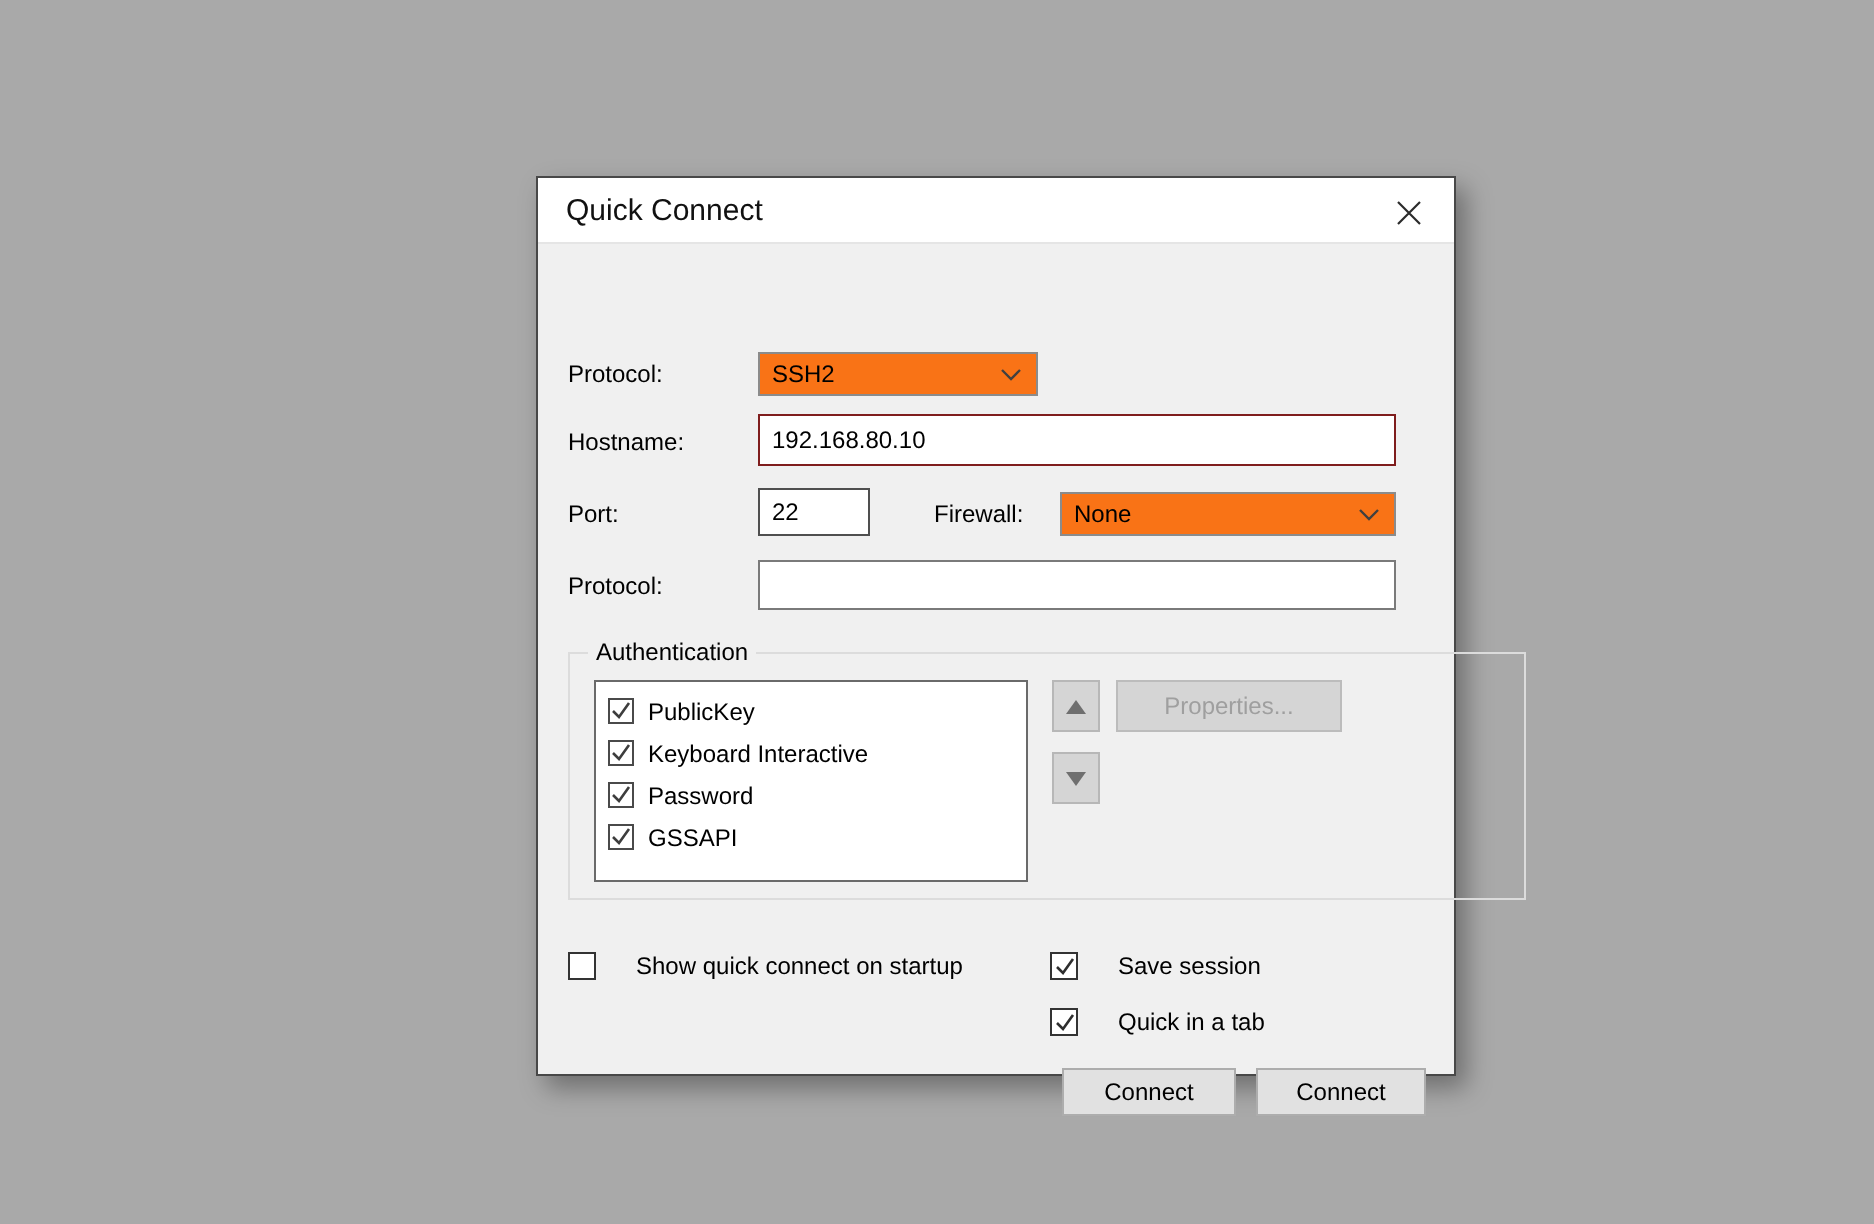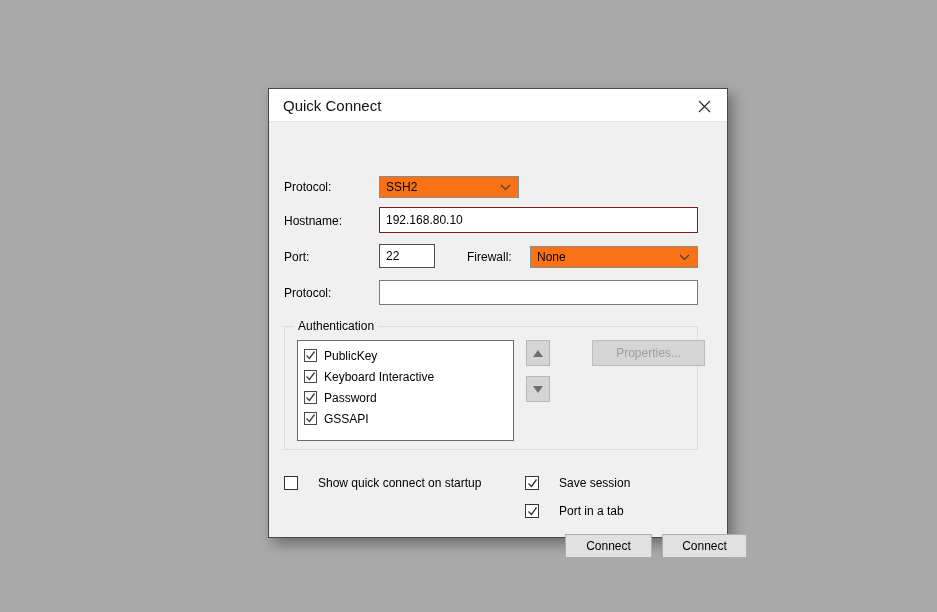--- a/index.html
+++ b/index.html
@@ -72,21 +72,21 @@
     font-size: 12px;
     padding: 0 6px;
     color: #000;
     outline: none;
   }
   .txt.focused { border: 1px solid #7f1d1d; }
   .txt.dark { border: 1px solid #4f4f4f; }
   .groupbox {
     position: absolute;
     left: 15px; top: 204px;
-    width: 414px; height: 124px;
+    width: 479px; height: 124px;
     border: 1px solid #dcdcdc;
   }
   .groupbox .legend {
     position: absolute;
     top: -8px; left: 9px;
     background: #f0f0f0;
     padding: 0 4px;
     font-size: 12px;
     color: #000;
   }
@@ -128,21 +128,20 @@
   }
   .btn {
     position: absolute;
     background: #e1e1e1;
     border: 1px solid #adadad;
     font-family: "Liberation Sans", "DejaVu Sans", sans-serif;
     font-size: 12px;
     color: #000;
     display: flex; align-items: center; justify-content: center;
     cursor: pointer;
-    margin-left: 34px;
   }
   .btn.disabled {
     background: #d5d5d5;
     border: 1px solid #bcbcbc;
     color: #9f9f9f;
     cursor: default;
   }
   .opt {
     position: absolute;
     display: flex;
@@ -261,20 +260,20 @@
       </span>
       <span>Save session</span>
     </div>
 
     <div class="opt" style="left:256px; top:382px;">
       <span class="cbx cbx-lg">
         <svg width="11" height="11" viewBox="0 0 11 11">
             <path d="M1.5 5.5 L4.5 8.5 L9.5 1.5" stroke="#2e2e2e" stroke-width="1.3" fill="none"></path>
           </svg>
       </span>
-      <span>Port in a tab</span>
+      <span>Quick in a tab</span>
     </div>
 
     <div class="btn" style="left:262px; top:412px; width:87px; height:24px;">Connect</div>
     <div class="btn" style="left:359px; top:412px; width:85px; height:24px;">Connect</div>
 
   </div>
 </div>
 
 </body></html>

